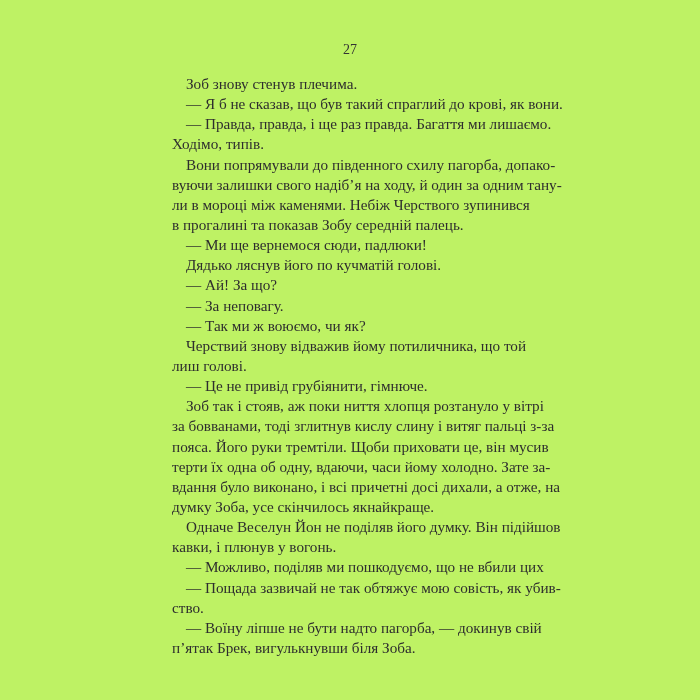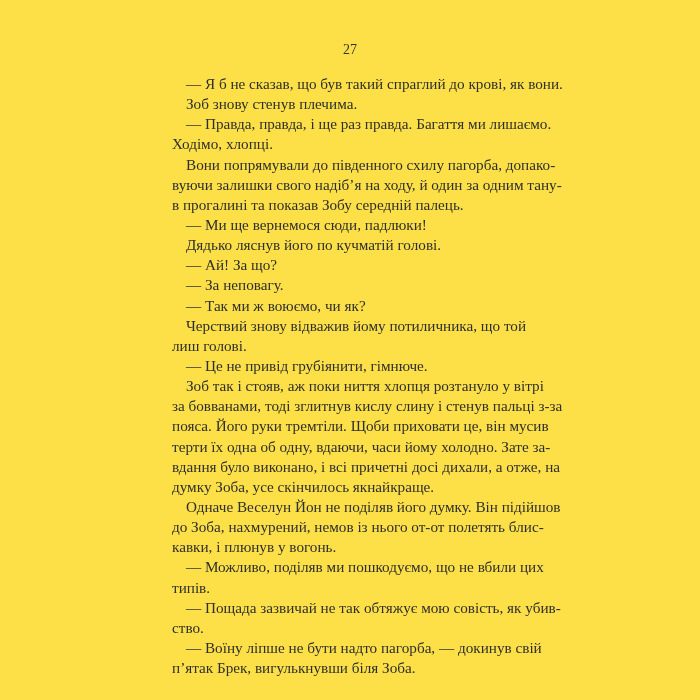--- a/index.html
+++ b/index.html
@@ -1,55 +1,54 @@
 <!DOCTYPE html>
 <html><head>
 <meta charset="utf-8">
 <style>
   html, body { margin:0; padding:0; }
   body { width:700px; height:700px; background:#ffffff; position:relative; overflow:hidden; }
-  .page { position:absolute; left:0; top:0; width:700px; height:700px; background:#fde047; }
+  .page { position:absolute; left:0; top:0; width:700px; height:700px; background:#bef264; }
   .page-number { position:absolute; top:42px; left:0; width:700px; text-align:center;
     font-family:"Liberation Serif", serif; font-size:14px; color:#333; }
   .text-block { position:absolute; left:172px; top:74px; width:336px;
     font-family:"Liberation Serif", serif; font-size:15.2px; line-height:20.15px; color:#2e2e2e; }
   .line { white-space:nowrap; height:20.15px; }
   .line.indent { padding-left:14px; }
   .line.justify { text-align:justify; text-align-last:justify; }
 </style>
 </head>
 <body>
 
 <div class="page">
   <div class="page-number">27</div>
   <div class="text-block" id="text-block">
+      <div class="line indent">Зоб знову стенув плечима.</div>
       <div class="line indent justify">— Я б не сказав, що був такий спраглий до крові, як вони.</div>
-      <div class="line indent">Зоб знову стенув плечима.</div>
       <div class="line indent justify">— Правда, правда, і ще раз правда. Багаття ми лишаємо.</div>
-      <div class="line">Ходімо, хлопці.</div>
+      <div class="line">Ходімо, типів.</div>
       <div class="line indent justify">Вони попрямували до південного схилу пагорба, допако-</div>
       <div class="line justify">вуючи залишки свого надіб’я на ходу, й один за одним тану-</div>
+      <div class="line justify">ли в мороці між каменями. Небіж Черствого зупинився</div>
       <div class="line">в прогалині та показав Зобу середній палець.</div>
       <div class="line indent">— Ми ще вернемося сюди, падлюки!</div>
       <div class="line indent">Дядько ляснув його по кучматій голові.</div>
       <div class="line indent">— Ай! За що?</div>
       <div class="line indent">— За неповагу.</div>
       <div class="line indent">— Так ми ж воюємо, чи як?</div>
       <div class="line indent justify">Черствий знову відважив йому потиличника, що той</div>
       <div class="line">лиш голові.</div>
       <div class="line indent">— Це не привід грубіянити, гімнюче.</div>
       <div class="line indent justify">Зоб так і стояв, аж поки ниття хлопця розтануло у вітрі</div>
-      <div class="line justify">за бовванами, тоді зглитнув кислу слину і стенув пальці з-за</div>
+      <div class="line justify">за бовванами, тоді зглитнув кислу слину і витяг пальці з-за</div>
       <div class="line justify">пояса. Його руки тремтіли. Щоби приховати це, він мусив</div>
       <div class="line justify">терти їх одна об одну, вдаючи, часи йому холодно. Зате за-</div>
       <div class="line justify">вдання було виконано, і всі причетні досі дихали, а отже, на</div>
       <div class="line">думку Зоба, усе скінчилось якнайкраще.</div>
       <div class="line indent justify">Одначе Веселун Йон не поділяв його думку. Він підійшов</div>
-      <div class="line justify">до Зоба, нахмурений, немов із нього от-от полетять блис-</div>
       <div class="line">кавки, і плюнув у вогонь.</div>
       <div class="line indent justify">— Можливо, поділяв ми пошкодуємо, що не вбили цих</div>
-      <div class="line">типів.</div>
       <div class="line indent justify">— Пощада зазвичай не так обтяжує мою совість, як убив-</div>
       <div class="line">ство.</div>
       <div class="line indent justify">— Воїну ліпше не бути надто пагорба, — докинув свій</div>
       <div class="line">п’ятак Брек, вигулькнувши біля Зоба.</div>
     </div>
 </div>
 
 </body></html>

